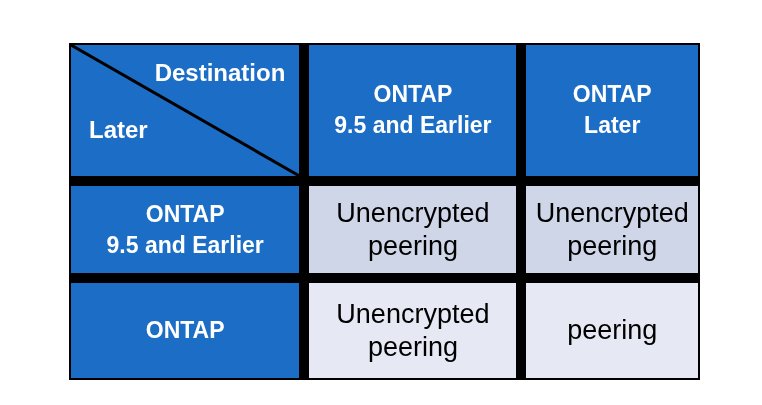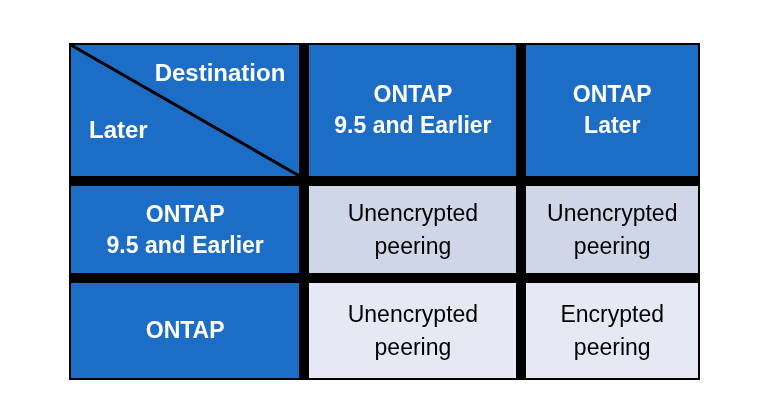--- a/index.html
+++ b/index.html
@@ -62,21 +62,21 @@
     top: 14px;
     right: 14px;
   }
   .corner-src {
     position: absolute;
     bottom: 32px;
     left: 18px;
   }
   .body-cell {
     color: var(--body_text, #000000);
-    font-size: 23px;
+    font-size: 27px;
     line-height: 33px;
     font-weight: normal;
   }
   .row1-bg { background: var(--row1_bg, #cfd6e8); }
   .row2-bg { background: var(--row2_bg, #e6e9f4); }
 </style>
 </head>
 <body>
 
 <div class="page">
@@ -118,18 +118,17 @@
     <div class="cell head-cell">
       <div>ONTAP</div>
     </div>
 
     <div class="cell body-cell row2-bg">
       <div>Unencrypted</div>
       <div>peering</div>
     </div>
 
     <div class="cell body-cell row2-bg">
-      <div>Encrypted</div>
       <div>peering</div>
     </div>
 
   </div>
 </div>
 
 </body></html>

